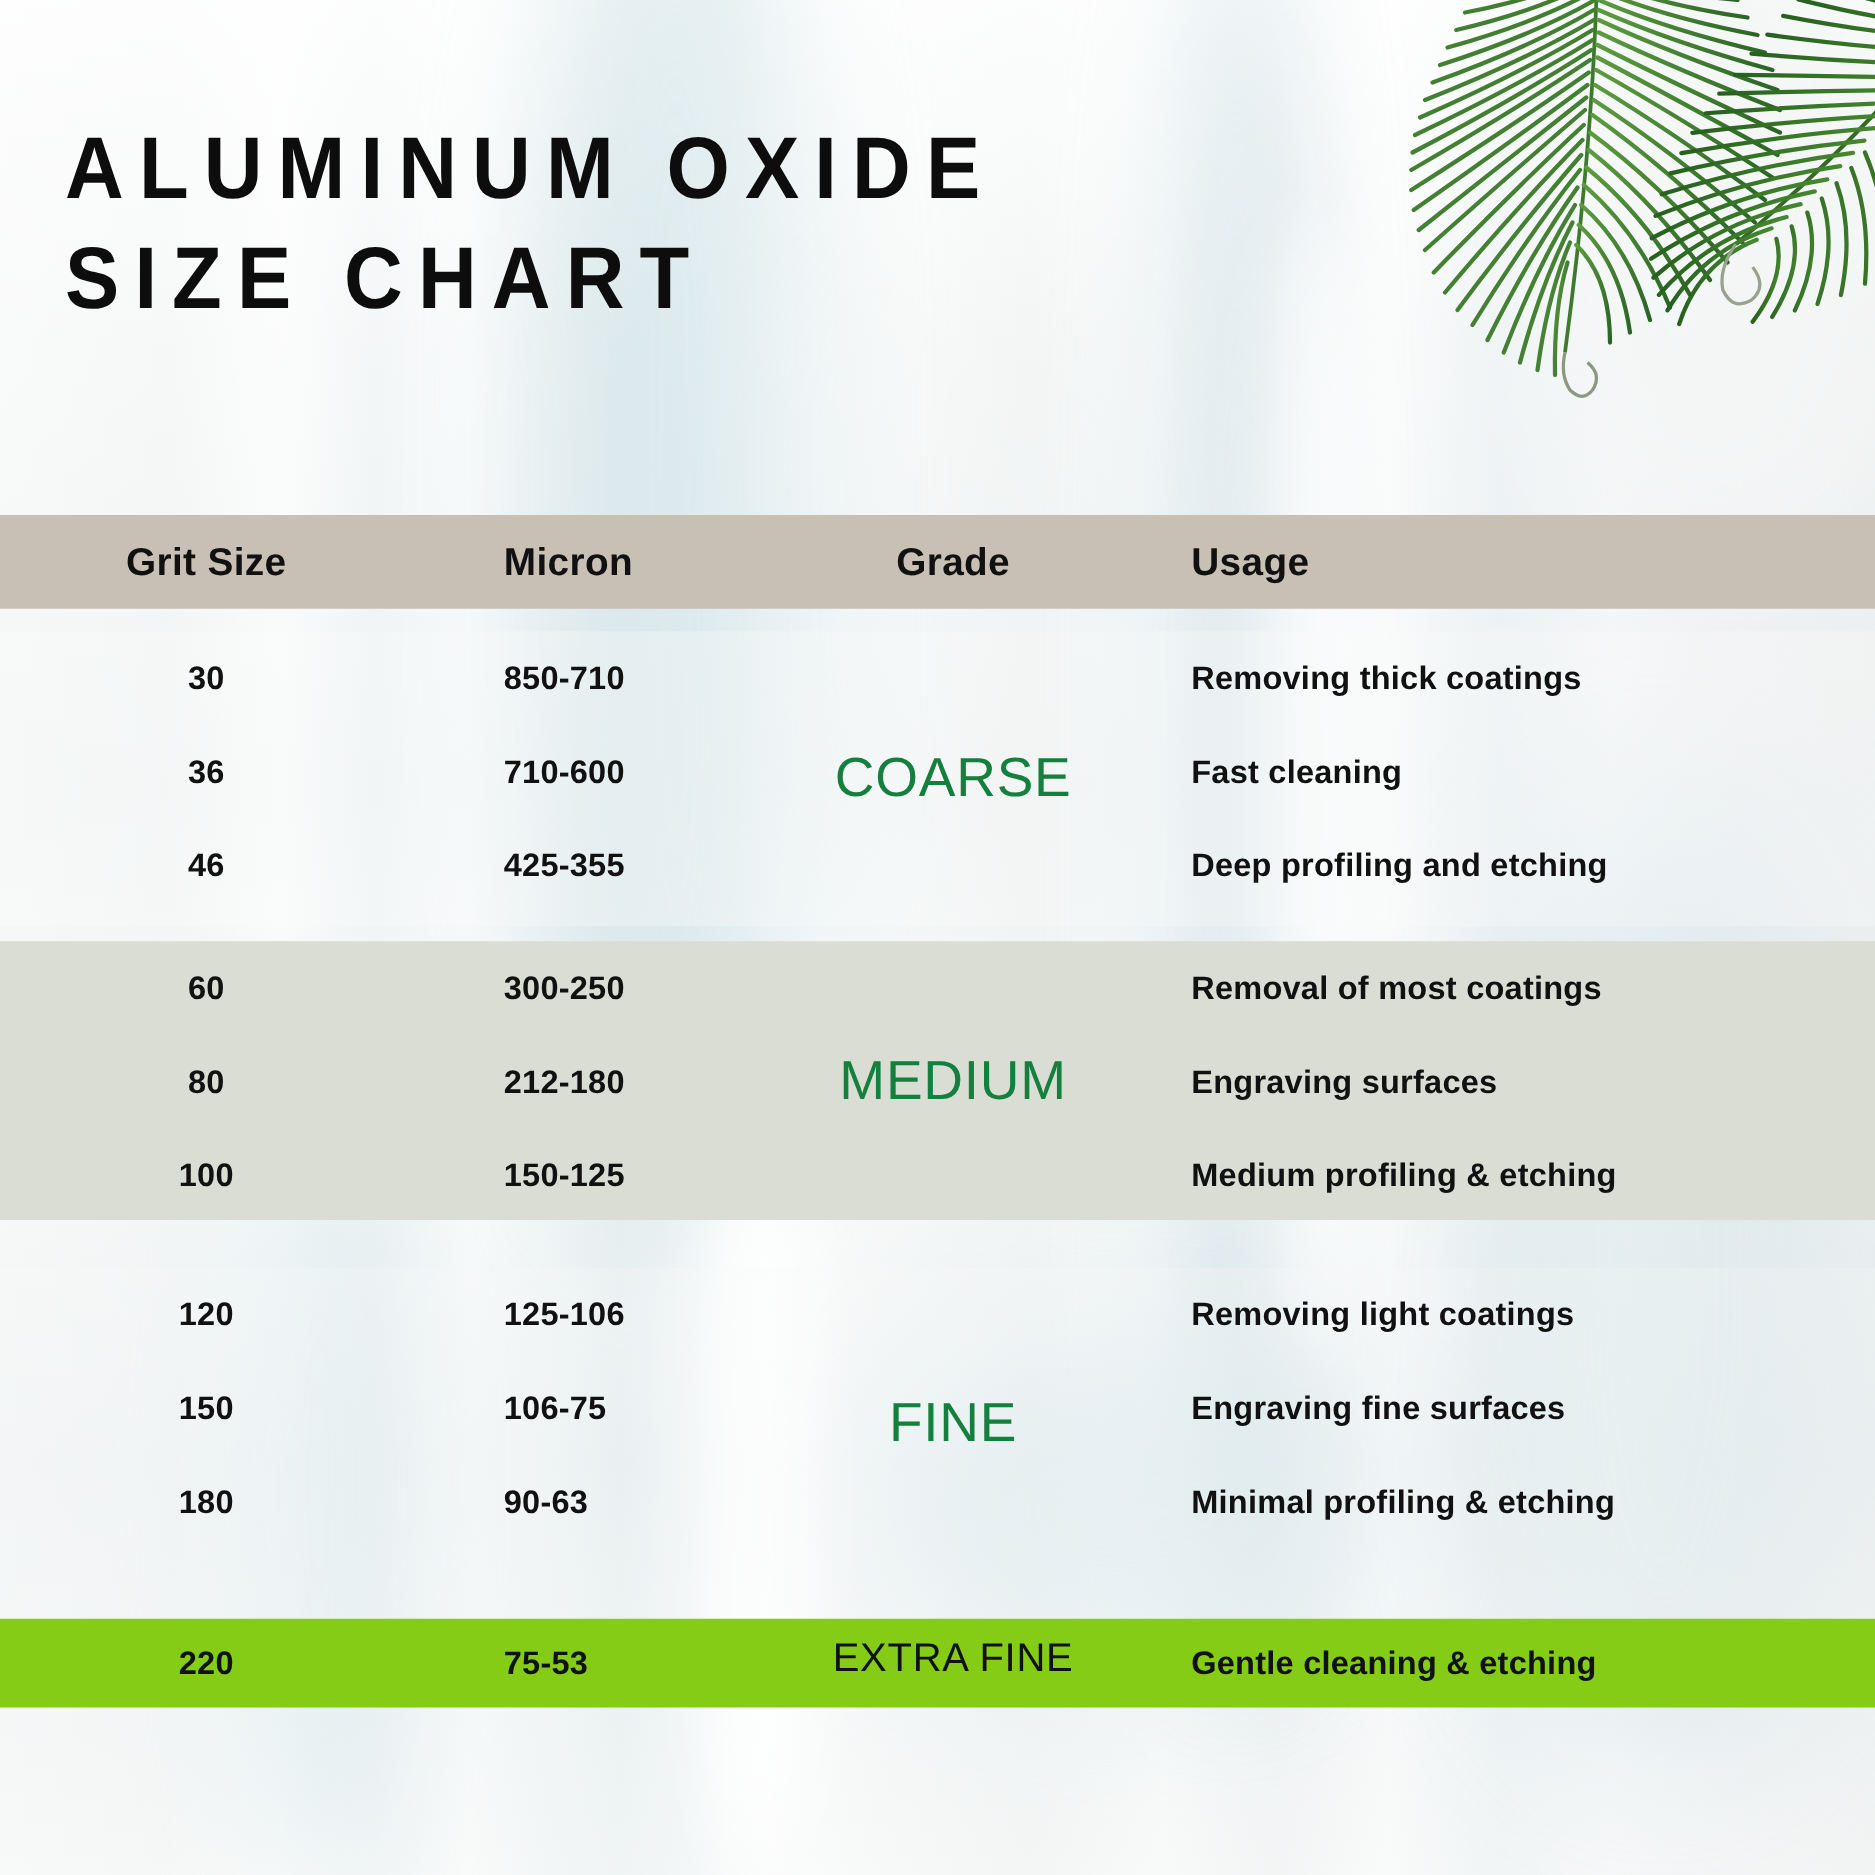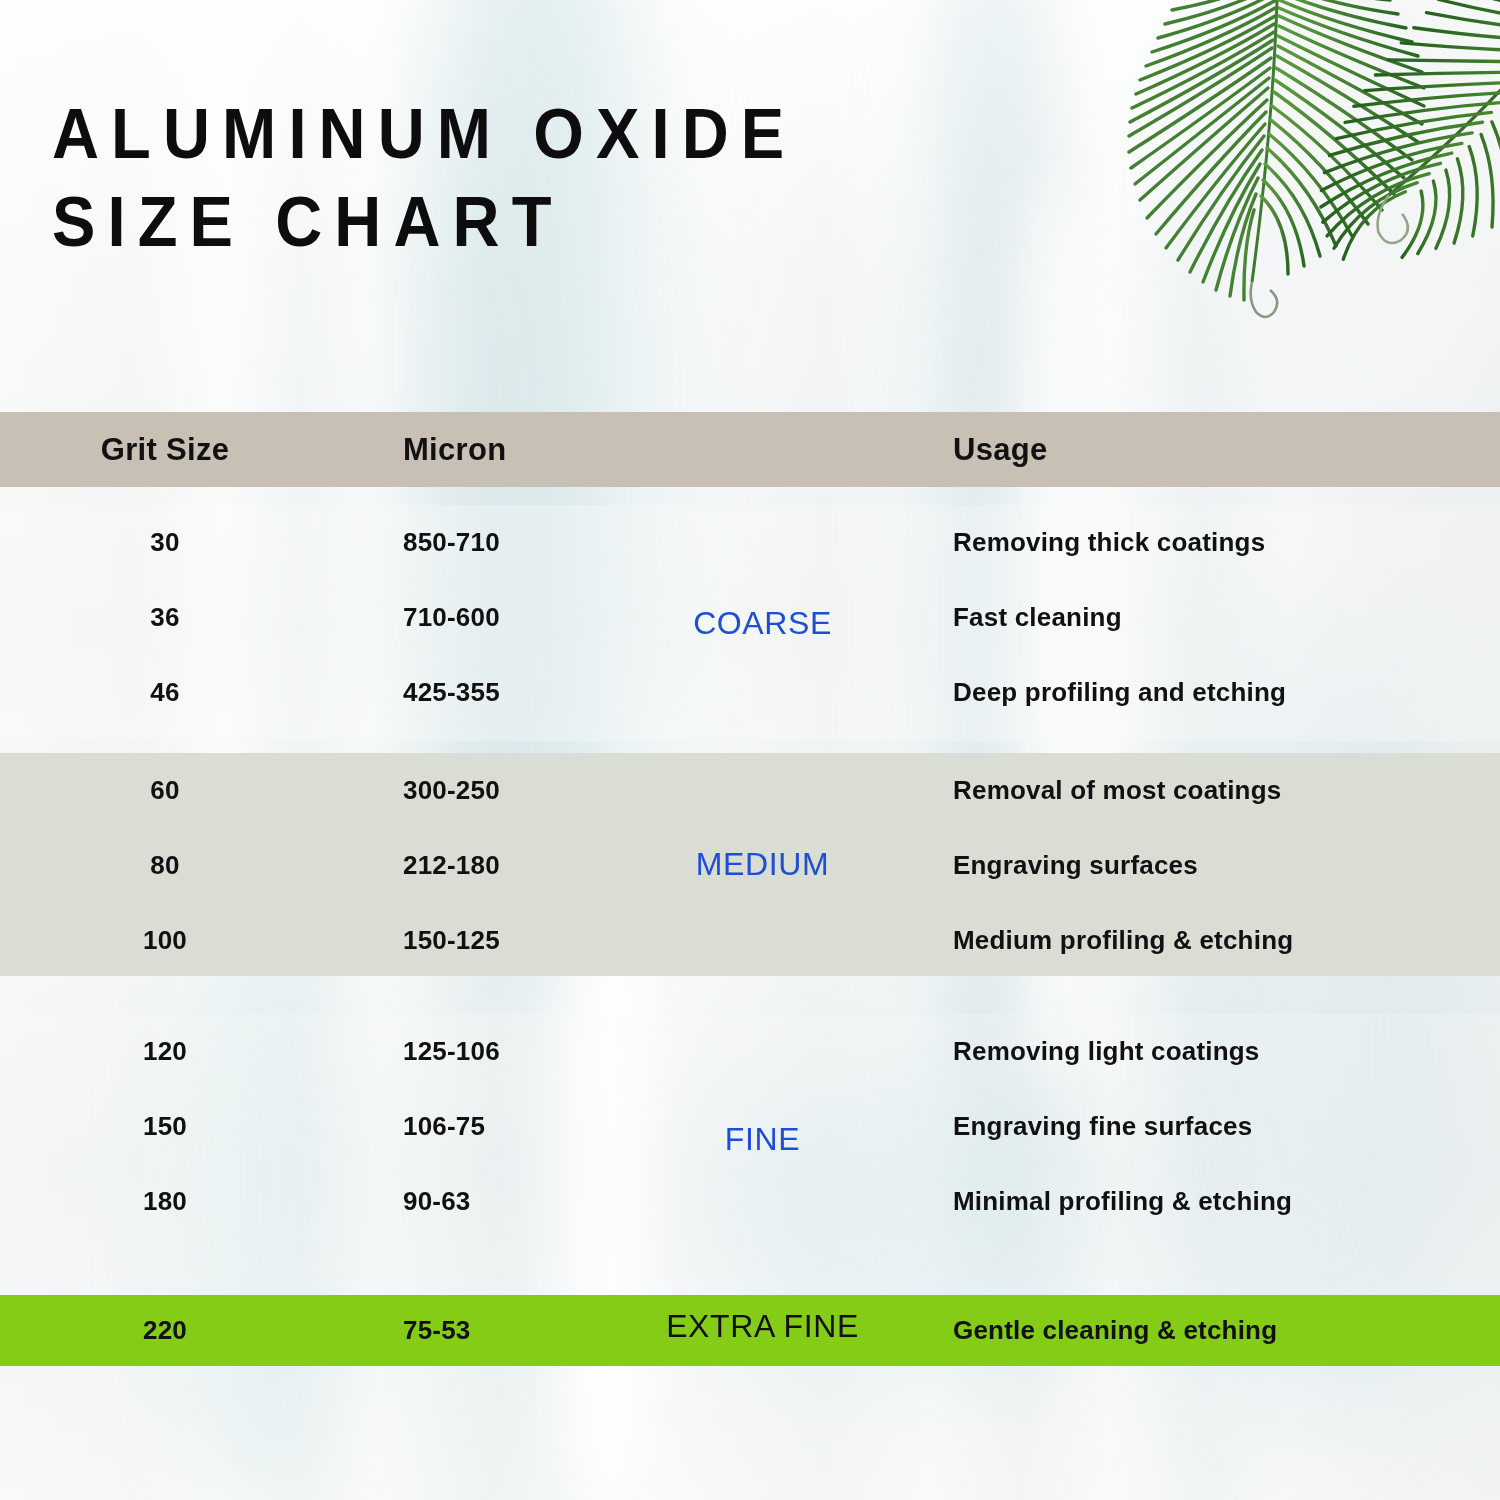--- a/index.html
+++ b/index.html
@@ -79,21 +79,21 @@
   .c-grade{left:620px;width:285px;justify-content:center;}
   .c-usage{left:953px;width:540px;justify-content:flex-start;}
 
   .hdr .cell{font-weight:bold;font-size:31px;letter-spacing:.3px;text-align:right;}
   .body-txt{font-size:26px;font-weight:bold;letter-spacing:.2px;}
   .grade-txt{font-size:32px;font-weight:normal;letter-spacing:.6px;}
 
   .grade-span{
     position:absolute;left:620px;width:285px;
     display:flex;align-items:center;justify-content:center;
-    font-size:32px;letter-spacing:.6px;color:#1d4ed8;
+    font-size:44px;letter-spacing:.6px;color:#15803d;
   }
 
   
   .palm{position:absolute;right:-10px;top:-18px;width:520px;height:520px;pointer-events:none;}
 </style>
 </head>
 <body>
 
 <div id="page">
 
@@ -225,20 +225,21 @@
 
   <div class="title">ALUMINUM OXIDE
 SIZE CHART</div>
 
   <div class="table">
 
     <div class="band band-header">
       <div class="row hdr">
         <div class="cell c-grit">Grit Size</div>
         <div class="cell c-micron">Micron</div>
+        <div class="cell c-grade">Grade</div>
         <div class="cell c-usage">Usage</div>
       </div>
     </div>
 
     <div class="band band-coarse">
       <div class="grade-span" style="top:0;height:236px;">COARSE</div>
       <div class="row" style="margin-top:18px;">
         <div class="cell c-grit body-txt">30</div>
         <div class="cell c-micron body-txt">850-710</div>
         <div class="cell c-usage body-txt">Removing thick coatings</div>

